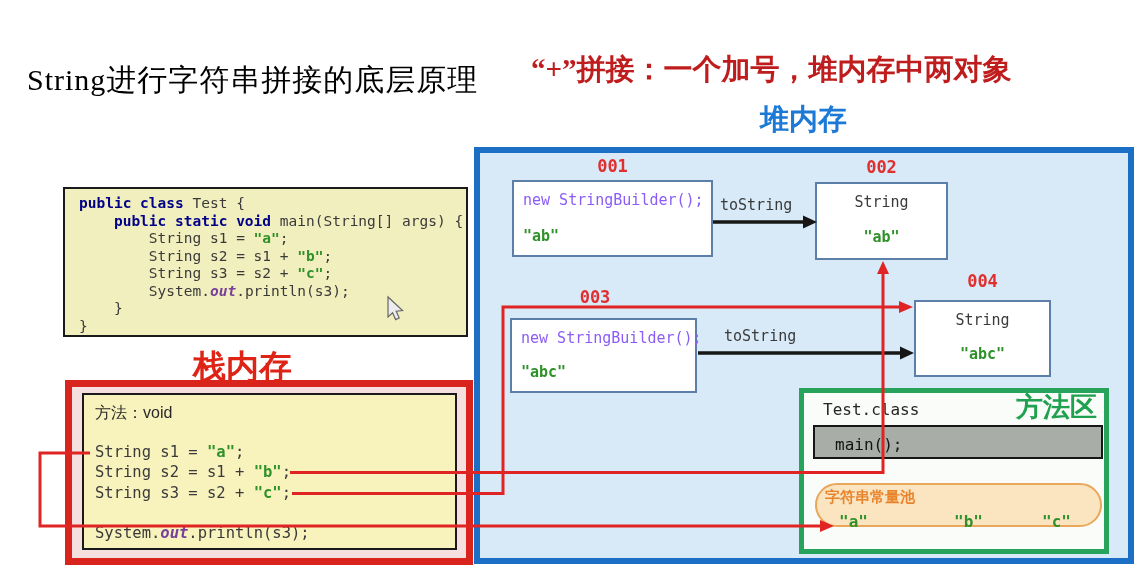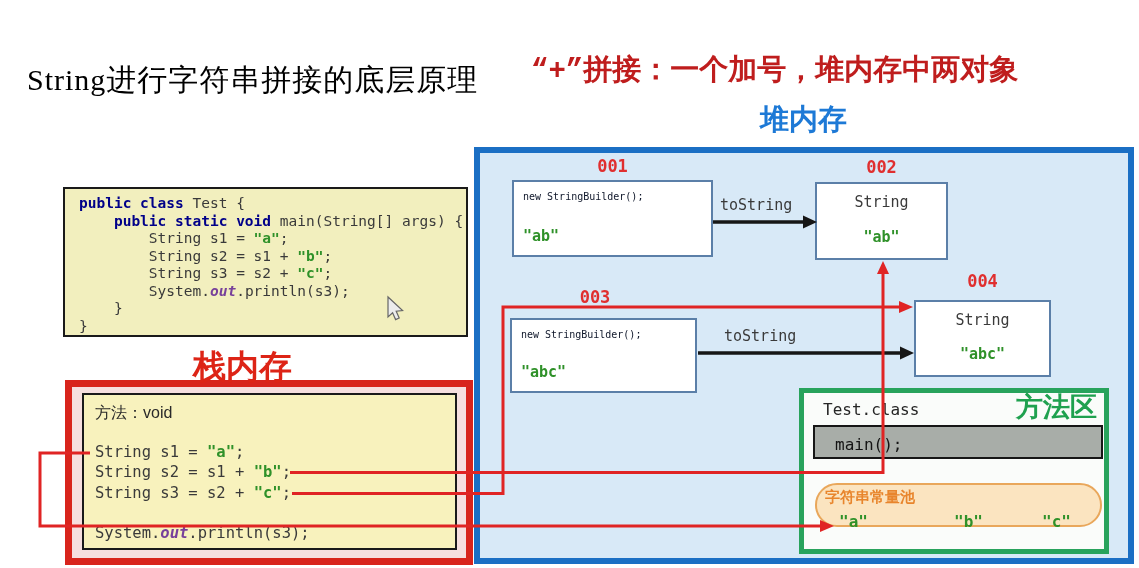--- a/index.html
+++ b/index.html
@@ -2,32 +2,32 @@
 <html><head>
 <meta charset="utf-8">
 <style>
   html,body{margin:0;padding:0;background:#fff;}
   .page{position:relative;width:1139px;height:568px;background:#fff;overflow:hidden;
         font-family:"Liberation Sans","DejaVu Sans",sans-serif;}
   .abs{position:absolute;}
 
   .title{left:27px;top:60px;font-family:"Liberation Serif","DejaVu Serif",serif;
          font-size:30px;color:#000000;letter-spacing:1px;white-space:nowrap;}
-  .subtitle{left:531px;top:50px;font-family:Liberation Mono, monospace;
+  .subtitle{left:531px;top:50px;font-family:Liberation Serif, serif;
             font-size:29px;font-weight:bold;color:#bf1d1d;white-space:nowrap;}
 
   .heap-label{left:760px;top:100px;font-size:29px;font-weight:bold;color:#1d79d6;}
   .heap-box{left:474px;top:147px;width:660px;height:417px;background:#d8e9f7;
             border:6px solid #1b6fc4;box-sizing:border-box;}
 
   .mono{font-family:"DejaVu Sans Mono","Liberation Mono",monospace;}
   .obj-box{background:#fff;border:2px solid #5b7fa8;box-sizing:border-box;z-index:10;}
   .obj-id{z-index:10;text-align:center;font-family:"DejaVu Sans Mono","Liberation Mono",monospace;
           font-size:17px;font-weight:bold;color:#e02f2f;}
-  .obj-code{position:absolute;left:9px;top:9px;font-size:10px;color:#0f172a;white-space:nowrap;}
+  .obj-code{position:absolute;left:9px;top:9px;font-size:15px;color:#8b5cf6;white-space:nowrap;}
   .obj-val{position:absolute;left:9px;bottom:10px;font-size:15px;font-weight:bold;color:#2f9129;}
   .obj-type{position:absolute;left:0;top:9px;width:100%;text-align:center;font-size:15px;color:#3a3a3a;}
   .obj-val-center{position:absolute;left:0;bottom:12px;width:100%;text-align:center;
                   font-size:15px;font-weight:bold;color:#2f9129;}
   .tostring{z-index:10;font-size:15px;color:#3a3a3a;}
 
   .code-box{left:63px;top:187px;width:405px;height:150px;background:#f2efbe;
             border:2px solid #1a1a1a;box-sizing:border-box;padding:6px 0 0 14px;z-index:10;}
   .cl{font-family:"DejaVu Sans Mono","Liberation Mono",monospace;font-size:14.5px;
       line-height:17.5px;white-space:pre;color:#3a3a3a;}

